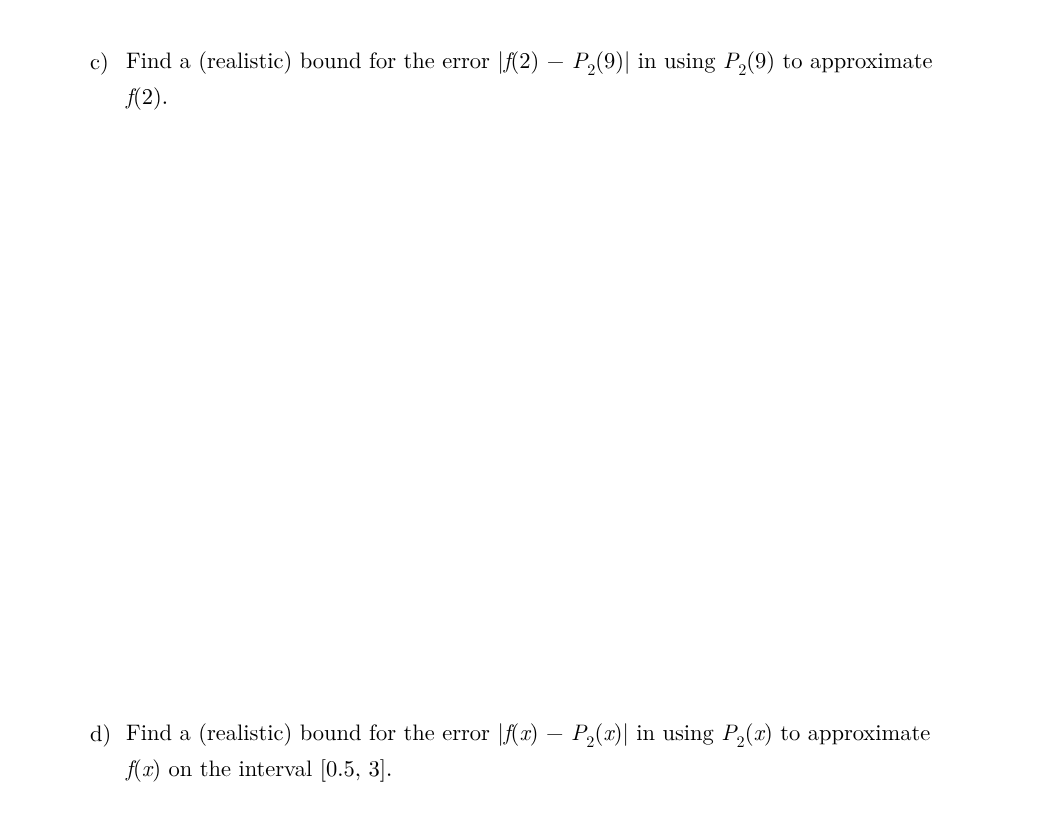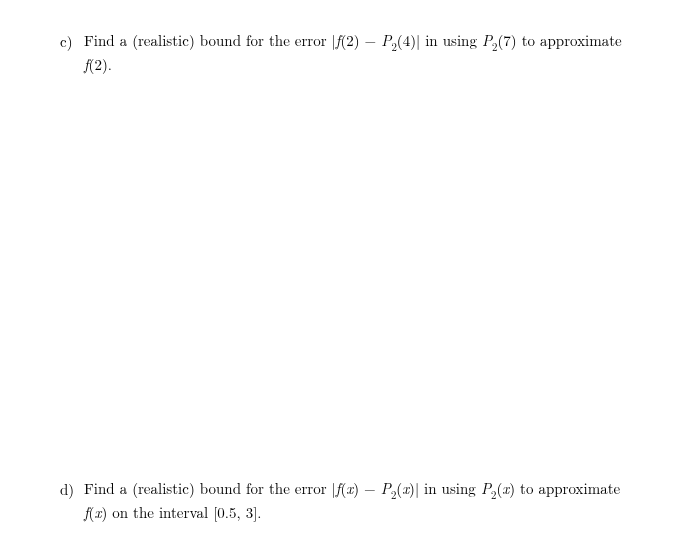--- a/index.html
+++ b/index.html
@@ -44,21 +44,21 @@
     position: relative;
     top: 0.05em;
   }
 </style>
 </head>
 <body>
 
 <div class="item item-c">
   <div class="label">c)</div>
   <div class="content">
-    <span>Find a (realistic) bound for the error |</span><span class="math-i">f</span><span>(2) − </span><span class="math-i">P</span><span class="sub">2</span><span>(4)| in using </span><span class="math-i">P</span><span class="sub">2</span><span>(7) to approximate </span><br><span class="math-i">f</span><span>(2).</span>
+    <span>Find a (realistic) bound for the error |</span><span class="math-i">f</span><span>(2) − </span><span class="math-i">P</span><span class="sub">2</span><span>(9)| in using </span><span class="math-i">P</span><span class="sub">2</span><span>(9) to approximate </span><br><span class="math-i">f</span><span>(2).</span>
   </div>
 </div>
 
 <div class="item item-d">
   <div class="label">d)</div>
   <div class="content">
     <span>Find a (realistic) bound for the error |</span><span class="math-i">f</span><span>(</span><span class="math-i">x</span><span>) − </span><span class="math-i">P</span><span class="sub">2</span><span>(</span><span class="math-i">x</span><span>)| in using </span><span class="math-i">P</span><span class="sub">2</span><span>(</span><span class="math-i">x</span><span>) to approximate</span><br><span class="math-i">f</span><span>(</span><span class="math-i">x</span><span>) on the interval [0.5, 3].</span>
   </div>
 </div>
 

